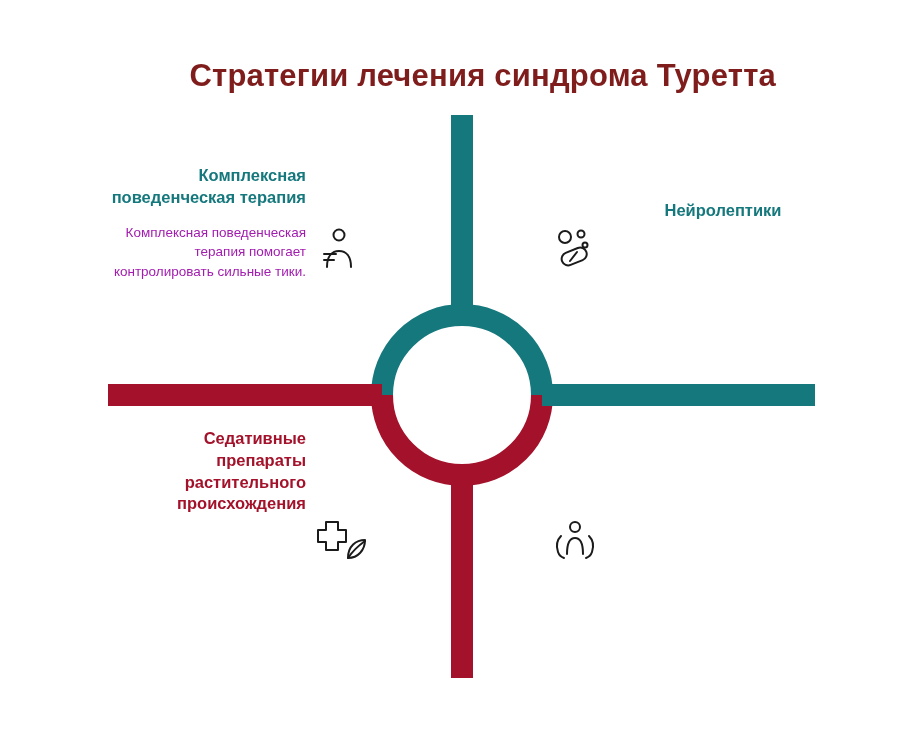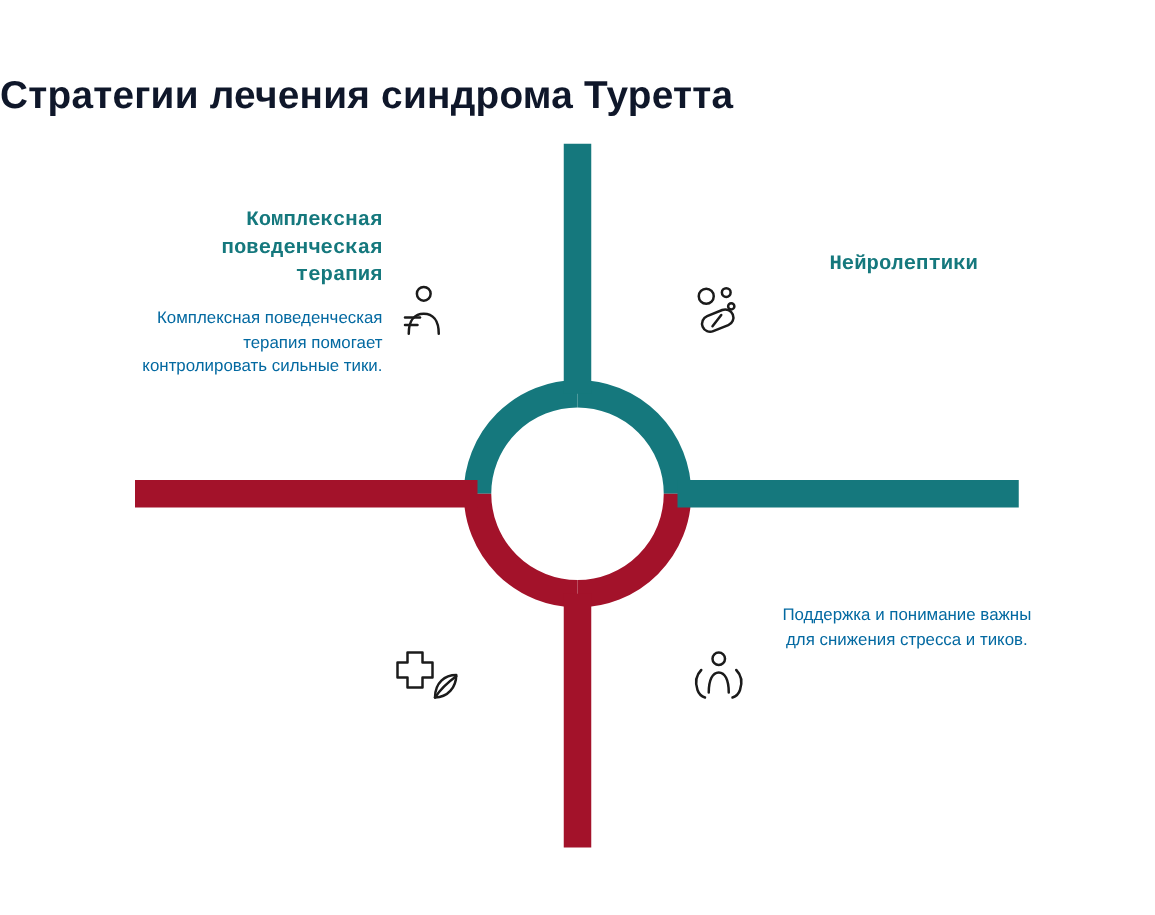--- a/index.html
+++ b/index.html
@@ -13,24 +13,24 @@
     font-family: "Liberation Sans", sans-serif;
     overflow: hidden;
     position: relative;
   }
 
   #page-title {
     position: absolute;
     top: 58px;
     left: 0;
     width: 776px;
-    text-align: left;
+    text-align: right;
     font-size: 31px;
     font-weight: bold;
-    color: #0f172a;
+    color: #7f1d1d;
     letter-spacing: 0.2px;
   }
 
   
   #diagram {
     position: absolute;
     left: 0;
     top: 0;
     width: 924px;
     height: 732px;
@@ -43,24 +43,24 @@
   }
   .block .heading {
     font-size: 16.5px;
     font-weight: bold;
     line-height: 1.32;
     margin-bottom: 14px;
   }
   .block .body {
     font-size: 13.5px;
     line-height: 1.45;
-    color: #0369a1;
+    color: #a21caf;
   }
 
-  .teal .heading { color: #15787d; font-family: Liberation Mono, monospace; }
+  .teal .heading { color: #15787d; }
   .red  .heading { color: #a3122a; }
 
   .align-right { text-align: right; }
   .align-left  { text-align: center; }
 
   
   #block-cbt      { left: 110px; top: 165px; }
   #block-neuro    { left: 618px; top: 200px; width: 210px; }
   #block-sedative { left: 110px; top: 428px; }
   #block-support  { left: 618px; top: 482px; width: 215px; }
@@ -102,24 +102,24 @@
 <div class="block teal align-right" id="block-cbt">
   <div class="heading">Комплексная поведенческая терапия</div>
   <div class="body">Комплексная поведенческая терапия помогает контролировать сильные тики.</div>
 </div>
 
 <div class="block teal align-left" id="block-neuro">
   <div class="heading">Нейролептики</div>
 </div>
 
 <div class="block red align-right" id="block-sedative">
+  <div class="heading">Седативные препараты растительного происхождения</div>
 </div>
 
 <div class="block red align-left" id="block-support">
-  <div class="body">Поддержка и понимание важны для снижения стресса и тиков.</div>
 </div>
 
 <div class="icon" id="icon-cbt">
   <svg width="42" height="44" viewBox="0 0 42 44" fill="none" stroke="#1b1b1b" stroke-width="2" stroke-linecap="round" stroke-linejoin="round">
     <circle cx="21" cy="8" r="5.5"></circle>
     <path d="M9 40 C9 29 14 24 21 24 C28 24 33 29 33 40"></path>
     <path d="M6 27 h12"></path>
     <path d="M6 33 h10"></path>
   </svg>
 </div>

